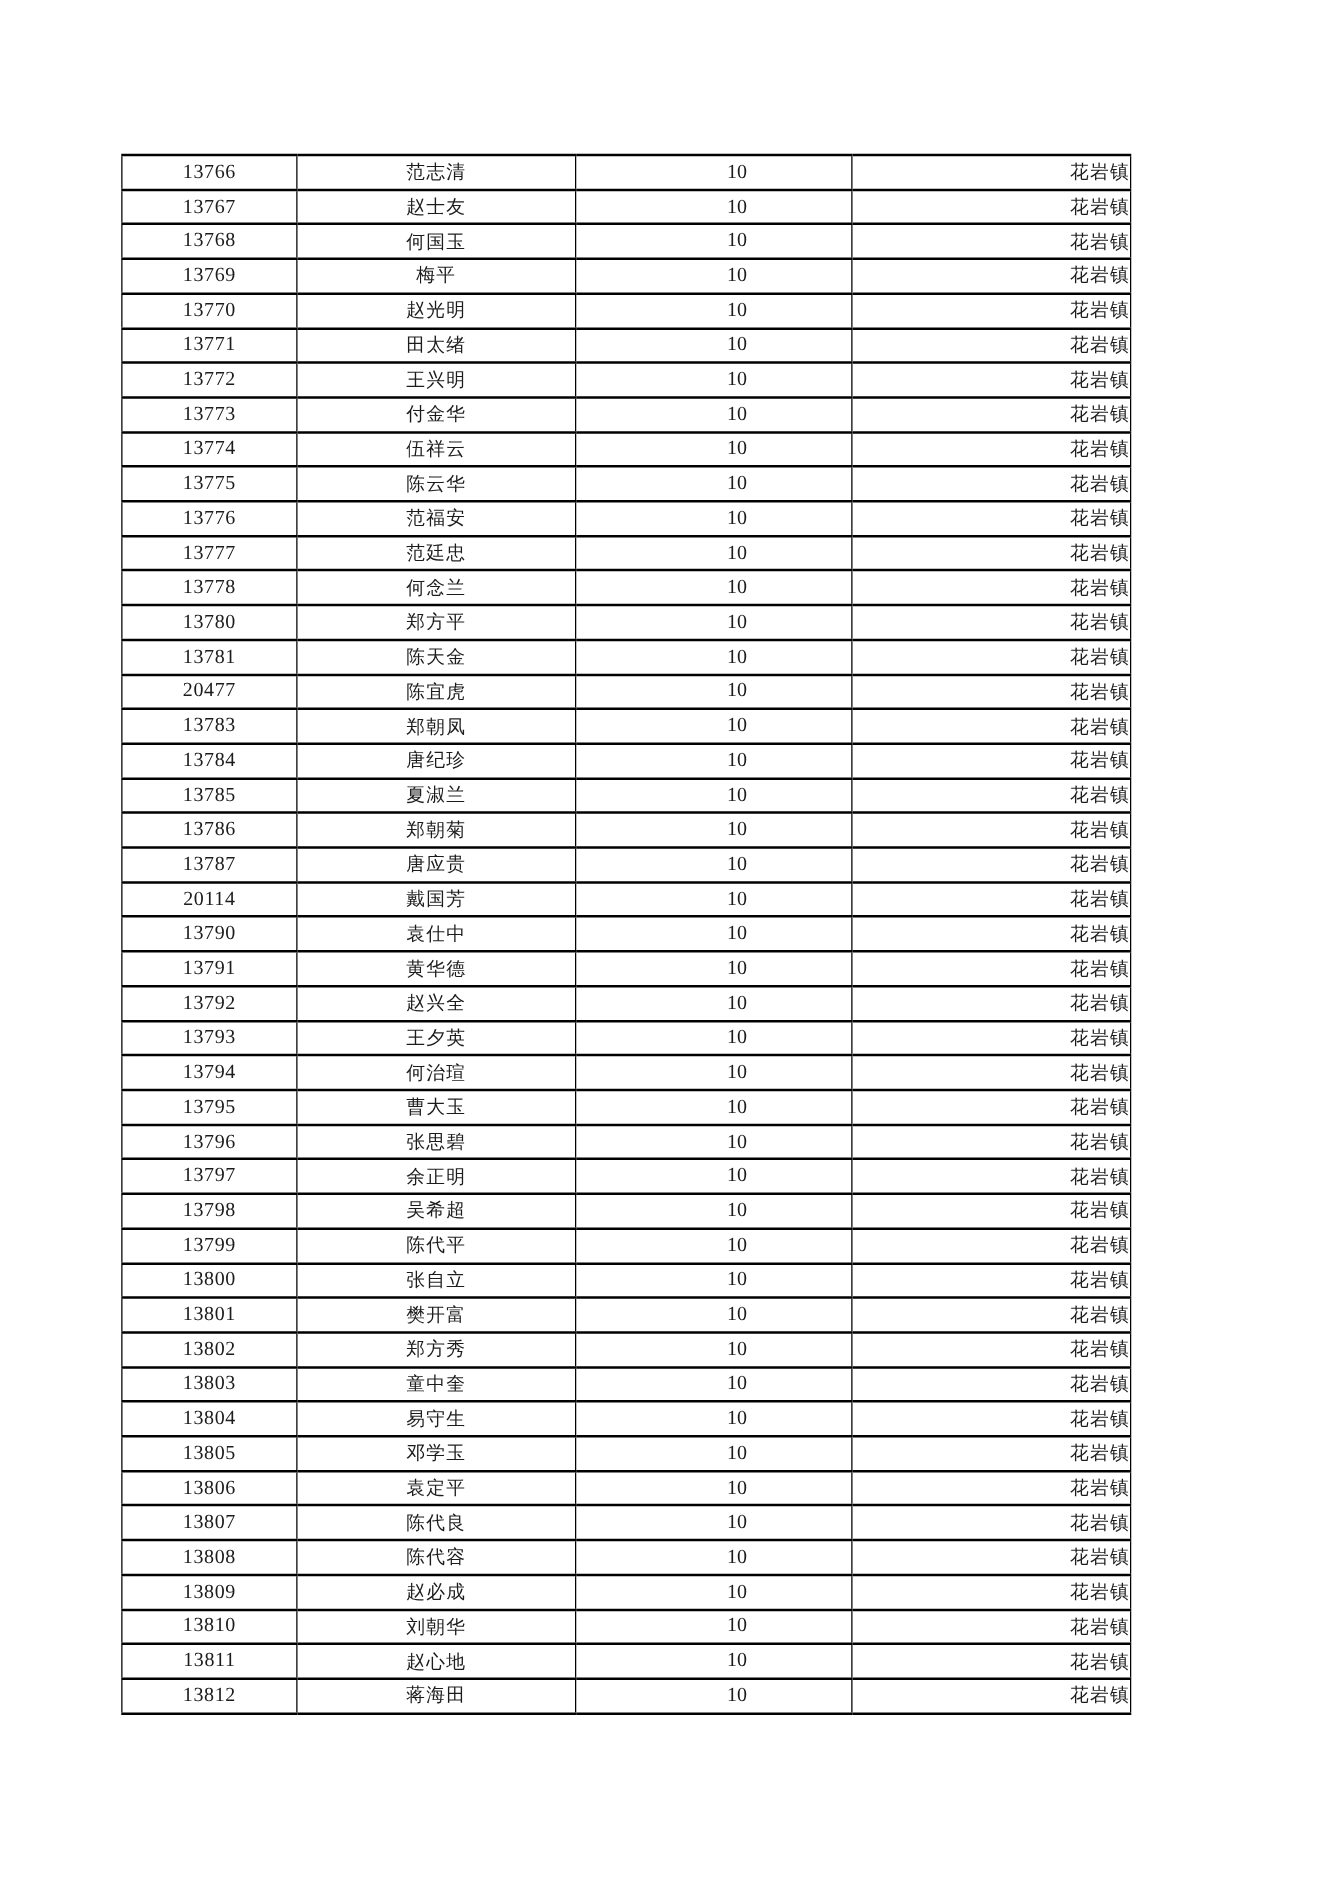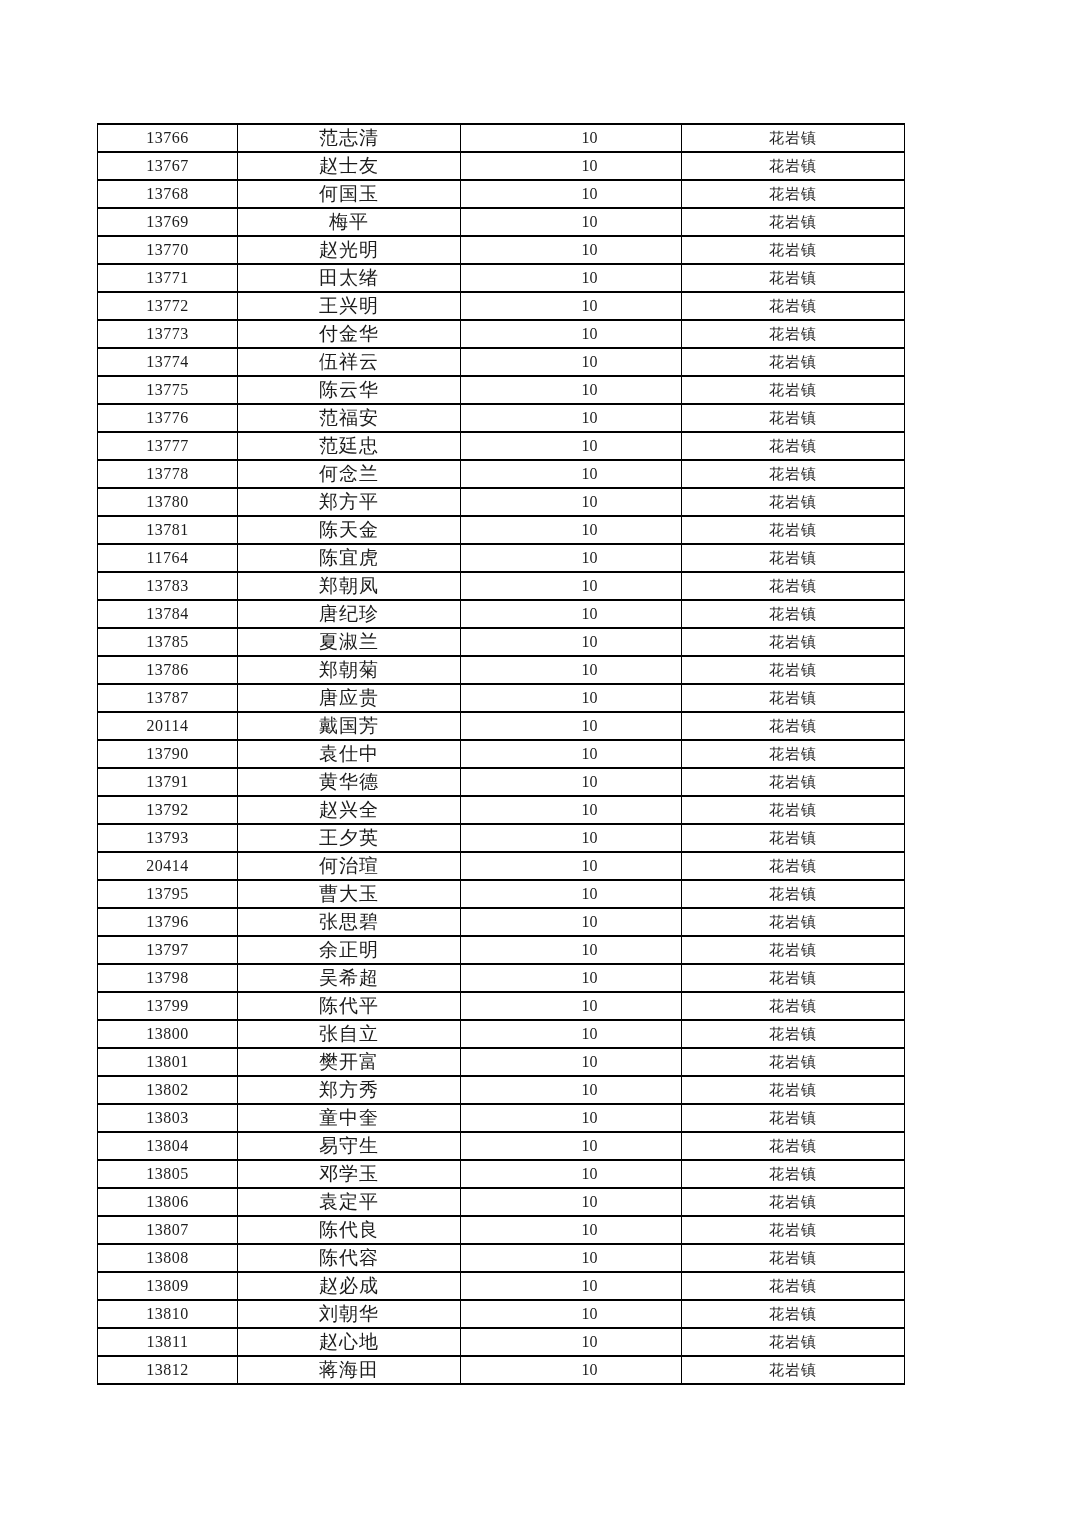--- a/index.html
+++ b/index.html
@@ -29,23 +29,23 @@
     border-right: 1px solid #000000;
     border-top: 2px solid #000000;
     border-bottom: 2px solid #000000;
     text-align: center;
     vertical-align: middle;
     padding: 0;
     overflow: hidden;
     white-space: nowrap;
   }
   table.records td.c0 { font-size: 16px; letter-spacing: 0.5px; text-align: center; }
-  table.records td.c1 { font-size: 19px; letter-spacing: 1px; }
+  table.records td.c1 { font-size: 15px; letter-spacing: 1px; }
   table.records td.c2 { font-size: 16px; padding-left: 37px; }
-  table.records td.c3 { font-size: 15px; letter-spacing: 1px; }
+  table.records td.c3 { font-size: 15px; letter-spacing: 1px; text-align: right; }
   col.w0 { width: 140px; }
   col.w1 { width: 223px; }
   col.w2 { width: 221px; }
   col.w3 { width: 223px; }
 </style>
 </head>
 <body>
 
 <div class="sheet">
   <table class="records">
@@ -140,21 +140,21 @@
           <td class="c2">10</td>
           <td class="c3">花岩镇</td>
         </tr>
         <tr>
           <td class="c0">13781</td>
           <td class="c1">陈天金</td>
           <td class="c2">10</td>
           <td class="c3">花岩镇</td>
         </tr>
         <tr>
-          <td class="c0">11764</td>
+          <td class="c0">20477</td>
           <td class="c1">陈宜虎</td>
           <td class="c2">10</td>
           <td class="c3">花岩镇</td>
         </tr>
         <tr>
           <td class="c0">13783</td>
           <td class="c1">郑朝凤</td>
           <td class="c2">10</td>
           <td class="c3">花岩镇</td>
         </tr>
@@ -206,21 +206,21 @@
           <td class="c2">10</td>
           <td class="c3">花岩镇</td>
         </tr>
         <tr>
           <td class="c0">13793</td>
           <td class="c1">王夕英</td>
           <td class="c2">10</td>
           <td class="c3">花岩镇</td>
         </tr>
         <tr>
-          <td class="c0">20414</td>
+          <td class="c0">13794</td>
           <td class="c1">何治瑄</td>
           <td class="c2">10</td>
           <td class="c3">花岩镇</td>
         </tr>
         <tr>
           <td class="c0">13795</td>
           <td class="c1">曹大玉</td>
           <td class="c2">10</td>
           <td class="c3">花岩镇</td>
         </tr>

